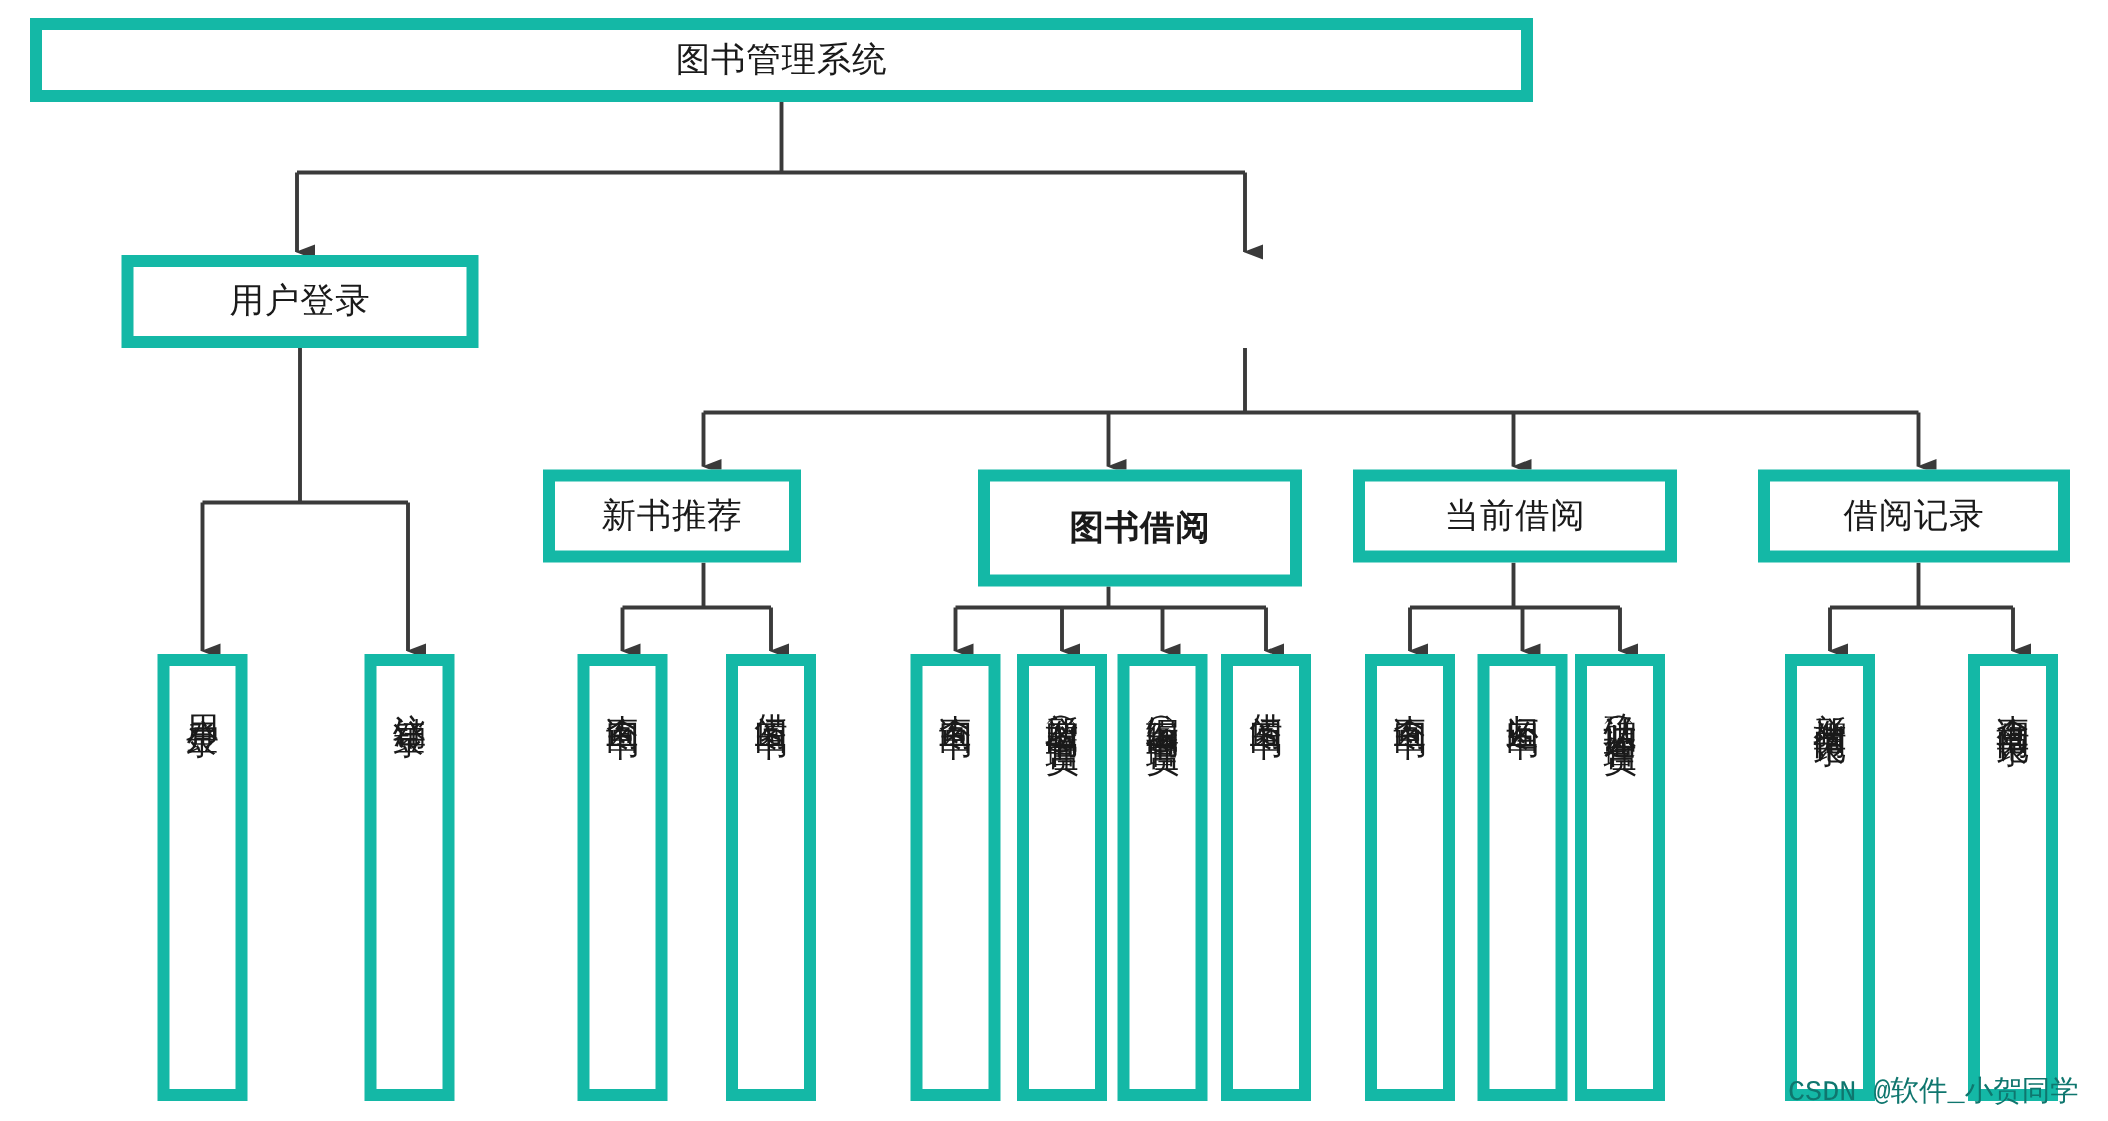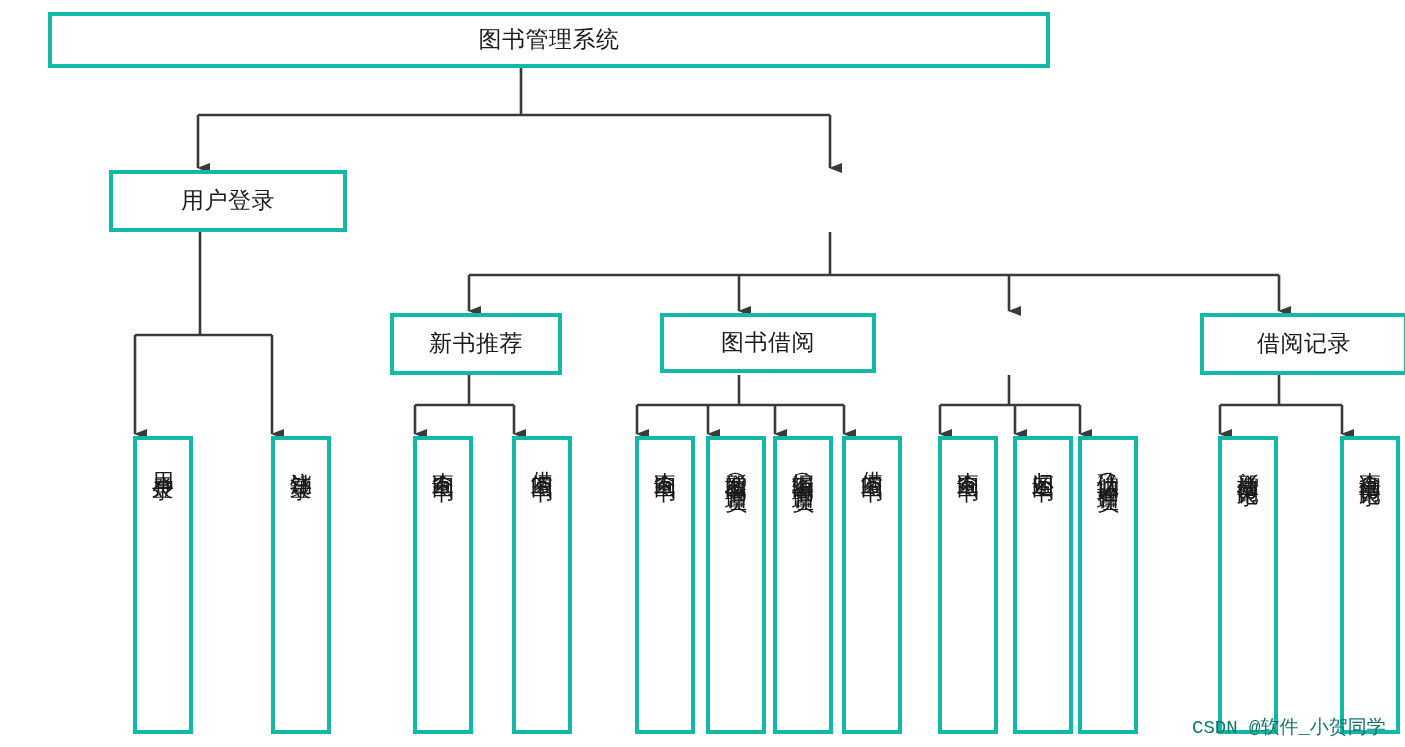--- a/index.html
+++ b/index.html
@@ -21,27 +21,26 @@
     left: 0;
     top: 0;
     width: 1405px;
     height: 747px;
     pointer-events: none;
   }
   .node {
     position: absolute;
     box-sizing: border-box;
     background: #ffffff;
-    border: 4px solid #14b8a6;
+    border: 8px solid #14b8a6;
     display: flex;
     align-items: center;
     justify-content: center;
     color: #1a1a1a;
     z-index: 2;
-    margin-left: 28px;
   }
   .node-label {
     display: block;
     text-align: center;
     line-height: 1.18;
     white-space: nowrap;
   }
   
   .node.horiz .node-label {
     font-size: 23px;
@@ -135,22 +134,25 @@
     <span class="node-label">图书管理系统</span>
   </div>
 
   <div class="node horiz" style="left:81px; top:170px; width:238px; height:62px;">
     <span class="node-label">用户登录</span>
   </div>
 
   <div class="node horiz" style="left:362px; top:313px; width:172px; height:62px;">
     <span class="node-label">新书推荐</span>
   </div>
-  <div class="node horiz" style="left:632px; top:313px; width:216px; height:60px;">
+  <div class="node horiz" style="left:652px; top:313px; width:216px; height:78px;font-weight:bold;">
     <span class="node-label">图书借阅</span>
+  </div>
+  <div class="node horiz" style="left:902px; top:313px; width:216px; height:62px;">
+    <span class="node-label">当前借阅</span>
   </div>
   <div class="node horiz" style="left:1172px; top:313px; width:208px; height:62px;">
     <span class="node-label">借阅记录</span>
   </div>
 
   <div class="node vert" style="left:105px; top:436px; width:60px; height:298px;">
     <span class="node-label">用户登录</span>
   </div>
   <div class="node vert" style="left:243px; top:436px; width:60px; height:298px;">
     <span class="node-label">注销登录</span>

